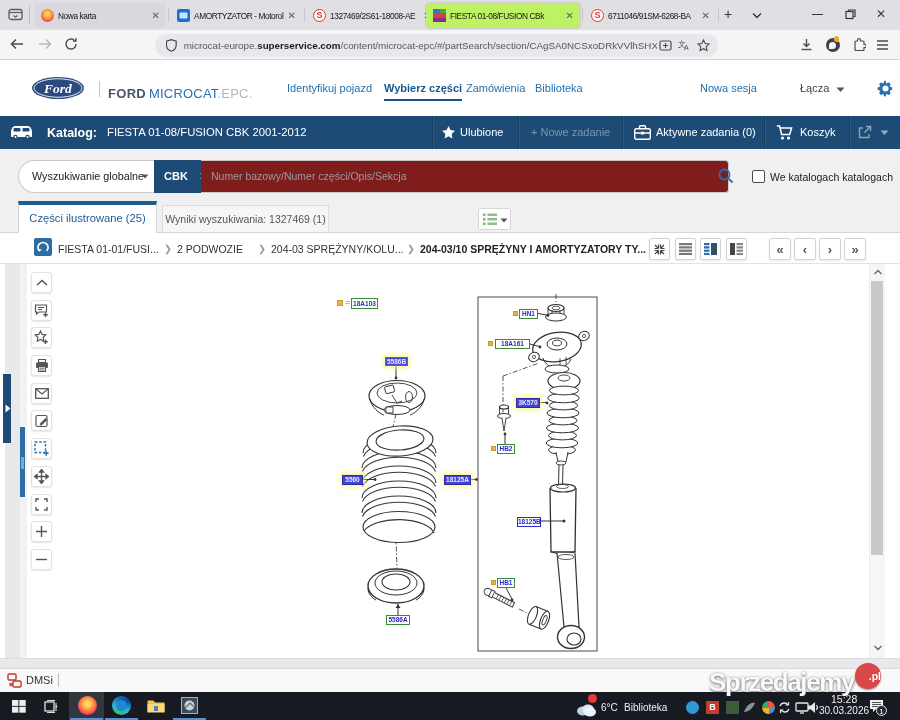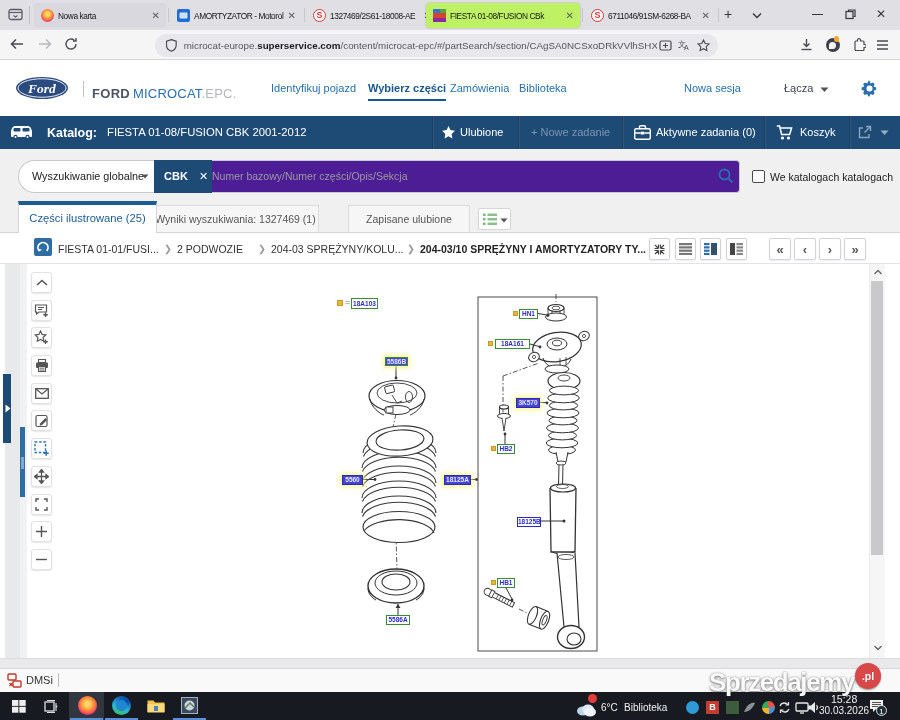--- a/index.html
+++ b/index.html
@@ -7,31 +7,31 @@
 .ab{position:absolute}
 
 #tabbar{left:0;top:0;width:900px;height:30px;background:#dfdfe4}
 .tab{position:absolute;top:3px;height:25px;border-radius:4px;font-size:8.3px;color:#15141a;display:flex;align-items:center}
 .tab .ttl{white-space:nowrap;overflow:hidden;flex:1;letter-spacing:-0.4px}
 .tab .cl{color:#5b5b66;font-size:10px;margin:0 6px 0 3px}
 .favsq{width:13px;height:13px;margin:0 4px 0 7px;flex:none}
 #urlrow{left:0;top:30px;width:900px;height:30px;background:#f5f5f6;border-bottom:1px solid #d4d4d8}
 #urlpill{position:absolute;left:155px;top:3.5px;width:563px;height:23px;background:#e8e8ec;border-radius:12px;display:flex;align-items:center;font-size:9.8px;color:#55555f}
 
-#hdr{left:0;top:60px;width:820px;height:56px;background:#fff}
+#hdr{left:16px;top:60px;width:820px;height:56px;background:#fff}
 .nav{position:absolute;top:22px;font-size:11px;color:#2470ad}
 
 #navy{left:0;top:116px;width:900px;height:33px;background:#1d4b76;color:#fff;font-size:11px}
 .nvt{position:absolute;top:10px;white-space:nowrap}
 .nvdiv{position:absolute;top:0;width:1px;height:33px;background:rgba(0,0,0,0.18);box-shadow:1px 0 0 rgba(255,255,255,0.08)}
 
 #searcharea{left:0;top:149px;width:900px;height:84px;background:#f0f0f1}
 #seg1{position:absolute;left:18px;top:11px;width:136px;height:33px;background:#fff;border:1px solid #c9c9cd;border-right:none;border-radius:17px 0 0 17px;font-size:10.8px;color:#222;line-height:31px;padding-left:13px}
 #seg2{position:absolute;left:154px;top:11px;width:58px;height:33px;background:#1d4b76;color:#fff;font-size:11px;font-weight:bold;line-height:33px;padding-left:10px}
-#seg3{position:absolute;left:212px;top:11px;width:528px;height:33px;background:#4c1d95;border:1px solid #c9c9cd;border-left:none;border-radius:0 4px 4px 0;font-size:10.5px;color:#9a9aa2;line-height:31px;padding-left:0}
+#seg3{position:absolute;left:201px;top:11px;width:528px;height:33px;background:#7f1d1d;border:1px solid #c9c9cd;border-left:none;border-radius:0 4px 4px 0;font-size:10.5px;color:#9a9aa2;line-height:31px;padding-left:10px}
 .ftab{position:absolute;top:56px;height:28px;background:#f6f6f7;border:1px solid #dcdcdf;border-bottom:none;font-size:10.5px;color:#555;text-align:center;white-space:nowrap}
 #ftabA{position:absolute;left:18px;top:52px;width:139px;height:32px;background:#fff;border:1px solid #d5d5d8;border-top:4px solid #1d5b94;border-bottom:none;color:#1d5b94;font-size:11.2px;text-align:center;z-index:2;white-space:nowrap}
 #tabline{position:absolute;left:0;top:83px;width:900px;height:1px;background:#d5d5d8}
 
 #bcrow{left:0;top:233px;width:900px;height:31px;background:#fff;border-bottom:1px solid #e2e2e4}
 .bct{position:absolute;top:10px;font-size:10.5px;color:#333;white-space:nowrap}
 .bchev{color:#999;font-size:9.5px}
 .bcbtn{position:absolute;top:5px;width:21px;height:22px;background:#fff;border:1px solid #d3d3d6;border-radius:2px;box-shadow:0 1px 2px rgba(0,0,0,0.08);display:flex;align-items:center;justify-content:center}
 .navbtn{font-size:13px;color:#555;font-weight:bold;line-height:19px}
 
@@ -40,21 +40,21 @@
 
 .lbl{position:absolute;font-size:6.5px;font-weight:bold;color:#2a2ac8;background:#fff;border:1px solid #3a8a3a;text-align:center;line-height:8.5px;letter-spacing:0}
 .lblsel{position:absolute;font-size:6.5px;font-weight:bold;color:#e7e9ff;background:#4444d2;border:1px solid #2a2ab0;text-align:center;line-height:8.5px;letter-spacing:0;box-shadow:0 0 5px 2px rgba(250,245,130,0.85)}
 .osq{position:absolute;width:5.5px;height:5.5px;background:#e7b43c;border:1px solid #c99a28}
 
 #hscroll{left:0;top:658px;width:900px;height:10px;background:#e9e9eb;border-top:1px solid #dcdcde}
 #statusbar{left:0;top:668px;width:900px;height:24px;background:#f9f9fa;border-top:1px solid #d8d8db}
 #taskbar{left:0;top:692px;width:900px;height:28px;background:#171a21;color:#fff}
 .tray{position:absolute;top:702px;font-size:10px;color:#f0f0f0}
 #wm{left:709px;top:667px;font-size:26px;font-weight:bold;color:#fafafa;letter-spacing:-1.4px;text-shadow:0 1px 3px rgba(40,40,40,0.65),0 0 1px rgba(60,60,60,0.5);z-index:50}
-#wmpl{position:absolute;left:855px;top:663px;width:26px;height:26px;background:#d84848;border-radius:50%;color:#fff;font-size:10.5px;font-weight:bold;text-align:center;line-height:26px;z-index:51;box-shadow:0 1px 2px rgba(0,0,0,0.4)}
+#wmpl{position:absolute;left:855px;top:663px;width:26px;height:26px;background:#d84848;border-radius:50%;color:#fff;font-size:10.5px;font-weight:bold;text-align:right;line-height:26px;z-index:51;box-shadow:0 1px 2px rgba(0,0,0,0.4)}
 </style>
 </head>
 <body>
 
 <div class="ab" id="tabbar">
  <svg class="ab" style="left:8px;top:7px" width="15" height="15" viewBox="0 0 15 15">
       <rect x="1" y="2.5" width="13" height="10" rx="2" fill="none" stroke="#5b5b66" stroke-width="1.3"></rect>
       <line x1="1" y1="5.5" x2="14" y2="5.5" stroke="#5b5b66" stroke-width="1.2"></line>
       <path d="M5.5 8.5l2 1.6 2-1.6" fill="none" stroke="#5b5b66" stroke-width="1.2"></path>
     </svg>
@@ -223,22 +223,21 @@
       <path d="M0.5 0.5L4 4.5 7.5 0.5z" fill="#555"></path>
     </svg>
  <div id="seg2">CBK <span style="font-weight:normal;margin-left:8px">✕</span></div>
  <div id="seg3">Numer bazowy/Numer części/Opis/Sekcja</div>
  <svg class="ab" style="left:718px;top:19px" width="16" height="16" viewBox="0 0 16 16">
       <circle cx="6.5" cy="6.5" r="5" fill="none" stroke="#2a6fae" stroke-width="1.8"></circle>
       <line x1="10.3" y1="10.3" x2="14.5" y2="14.5" stroke="#2a6fae" stroke-width="1.8"></line>
     </svg>
  <div class="ab" style="left:752px;top:21px;width:13px;height:13px;border:1.6px solid #4a4a4a;border-radius:2px;background:#fff"></div>
  <div class="ab" style="left:770px;top:22px;font-size:10.5px;color:#1a1a1a;white-space:nowrap">We katalogach katalogach</div>
- <div class="ftab" style="left:152px;width:167px;line-height:27px">Wyniki wyszukiwania: 1327469 (1)</div>
- <div class="ftab" style="left:348px;width:122px;line-height:27px">Zapisane ulubione</div>
+ <div class="ftab" style="left:162px;width:167px;line-height:27px">Wyniki wyszukiwania: 1327469 (1)</div>
  <div id="ftabA" style="line-height:26px">Części ilustrowane (25)</div>
  <div id="tabline"></div>
  <div class="ab" style="left:478px;top:59px;width:33px;height:22px;background:#fff;border:1px solid #d5d5d8;border-radius:2px">
   <svg style="position:absolute;left:4px;top:4px" width="14" height="13" viewBox="0 0 14 13">
         <rect x="0" y="0.5" width="2.5" height="2.5" fill="#7cb87c"></rect>
         <rect x="0" y="5" width="2.5" height="2.5" fill="#7cb87c"></rect>
         <rect x="0" y="9.5" width="2.5" height="2.5" fill="#7cb87c"></rect>
         <rect x="4.5" y="0.5" width="9.5" height="2.5" fill="#8cc08c"></rect>
         <rect x="4.5" y="5" width="9.5" height="2.5" fill="#8cc08c"></rect>
         <rect x="4.5" y="9.5" width="9.5" height="2.5" fill="#8cc08c"></rect>

